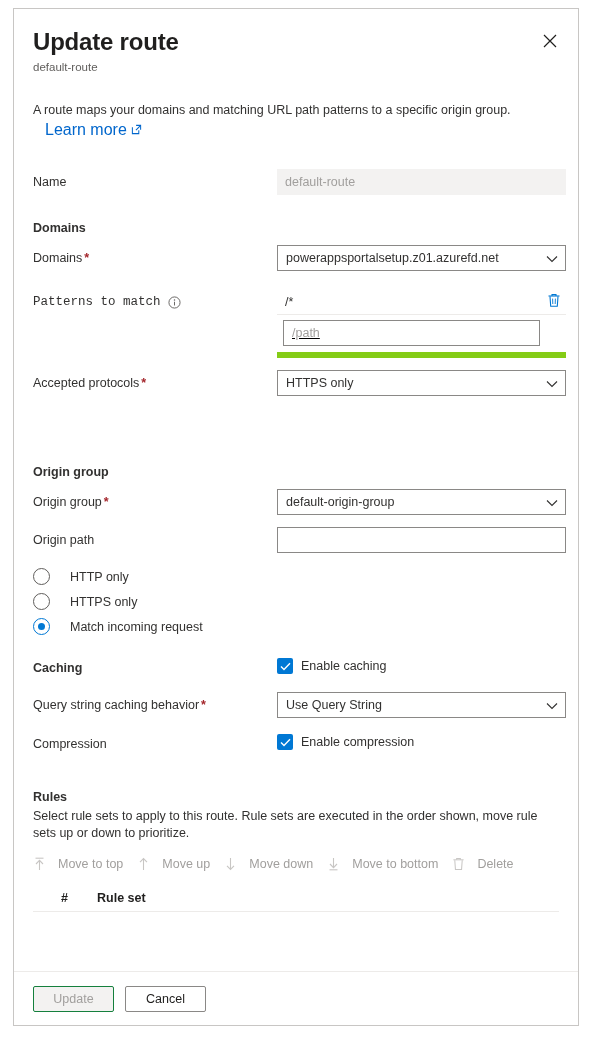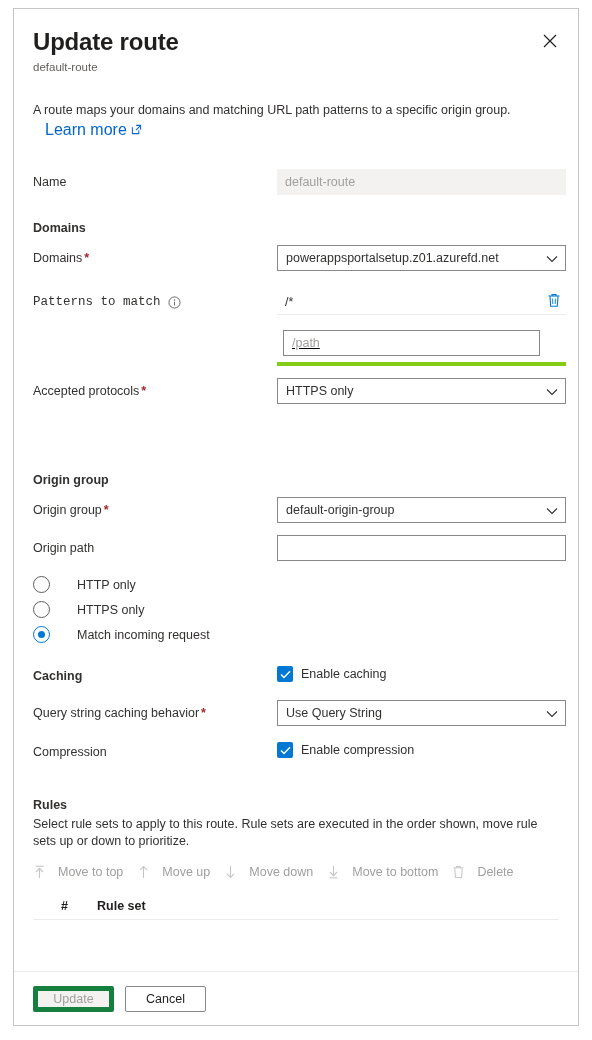--- a/index.html
+++ b/index.html
@@ -93,37 +93,37 @@
     border-bottom: 1px solid #edebe9;
     padding: 0 2px 0 8px;
   }
   .pat-val { font-size: 12.5px; color: #323130; flex: 1 1 auto; }
   .trash-btn {
     border: none; background: transparent; padding: 0; cursor: pointer;
     width: 20px; height: 20px; display: flex; align-items: center; justify-content: center;
     color: #0078d4;
   }
   .pat-input-wrap {
-    width: 289px; padding: 0 6px 0 6px; margin-top: 15px;
-    border-bottom: 4px solid #84cc16; padding-bottom: 6px; text-decoration: underline;
+    width: 289px; padding: 0 6px 0 6px; margin-top: 5px;
+    border-bottom: 6px solid #84cc16; padding-bottom: 6px; text-decoration: underline;
   }
 
   
   .cbx-line { display: flex; align-items: center; gap: 8px; padding-top: 3px; }
   .cbx {
     width: 16px; height: 16px; flex: 0 0 16px;
     border-radius: 2px; background: #0078d4;
     display: flex; align-items: center; justify-content: center;
     cursor: pointer;
   }
   .cbx svg { display: block; }
   .cbx-lbl { font-size: 12.5px; color: #323130; line-height: 16px; }
 
   
-  .radio-line { display: flex; align-items: center; gap: 27px; height: 25px; }
+  .radio-line { display: flex; align-items: center; gap: 20px; height: 25px; }
   .radio {
     width: 17px; height: 17px; flex: 0 0 17px; border-radius: 50%;
     border: 1px solid #605e5c; background: #fff; cursor: pointer;
     display: flex; align-items: center; justify-content: center;
   }
   .radio.sel { border: 1px solid #0078d4; }
   .radio.sel::after {
     content: ""; width: 7px; height: 7px; border-radius: 50%;
     background: #0078d4; display: block;
   }
@@ -165,21 +165,21 @@
     display: flex; align-items: center; gap: 11px;
     padding: 0 19px;
     background: #fff;
   }
   .btn {
     height: 26px; min-width: 81px; padding: 0 14px;
     font-family: "Liberation Sans", sans-serif;
     font-size: 12.5px; border-radius: 2px;
   }
   .btn.primary-disabled {
-    background: #f3f2f1; color: #a19f9d; border: 5px solid #15803d;
+    background: #f3f2f1; color: #a19f9d; border: 1px solid #15803d;
     cursor: default;
   }
   .btn.secondary {
     background: #ffffff; color: #201f1e; border: 1px solid #8a8886;
     cursor: pointer;
   } .sp1 { height: 25px; } .sp2 { height: 9px; }
   .sp3 { height: 18px; } .sp4 { height: 12px; } .sp5 { height: 30px; }
 </style>
 </head>
 <body>

